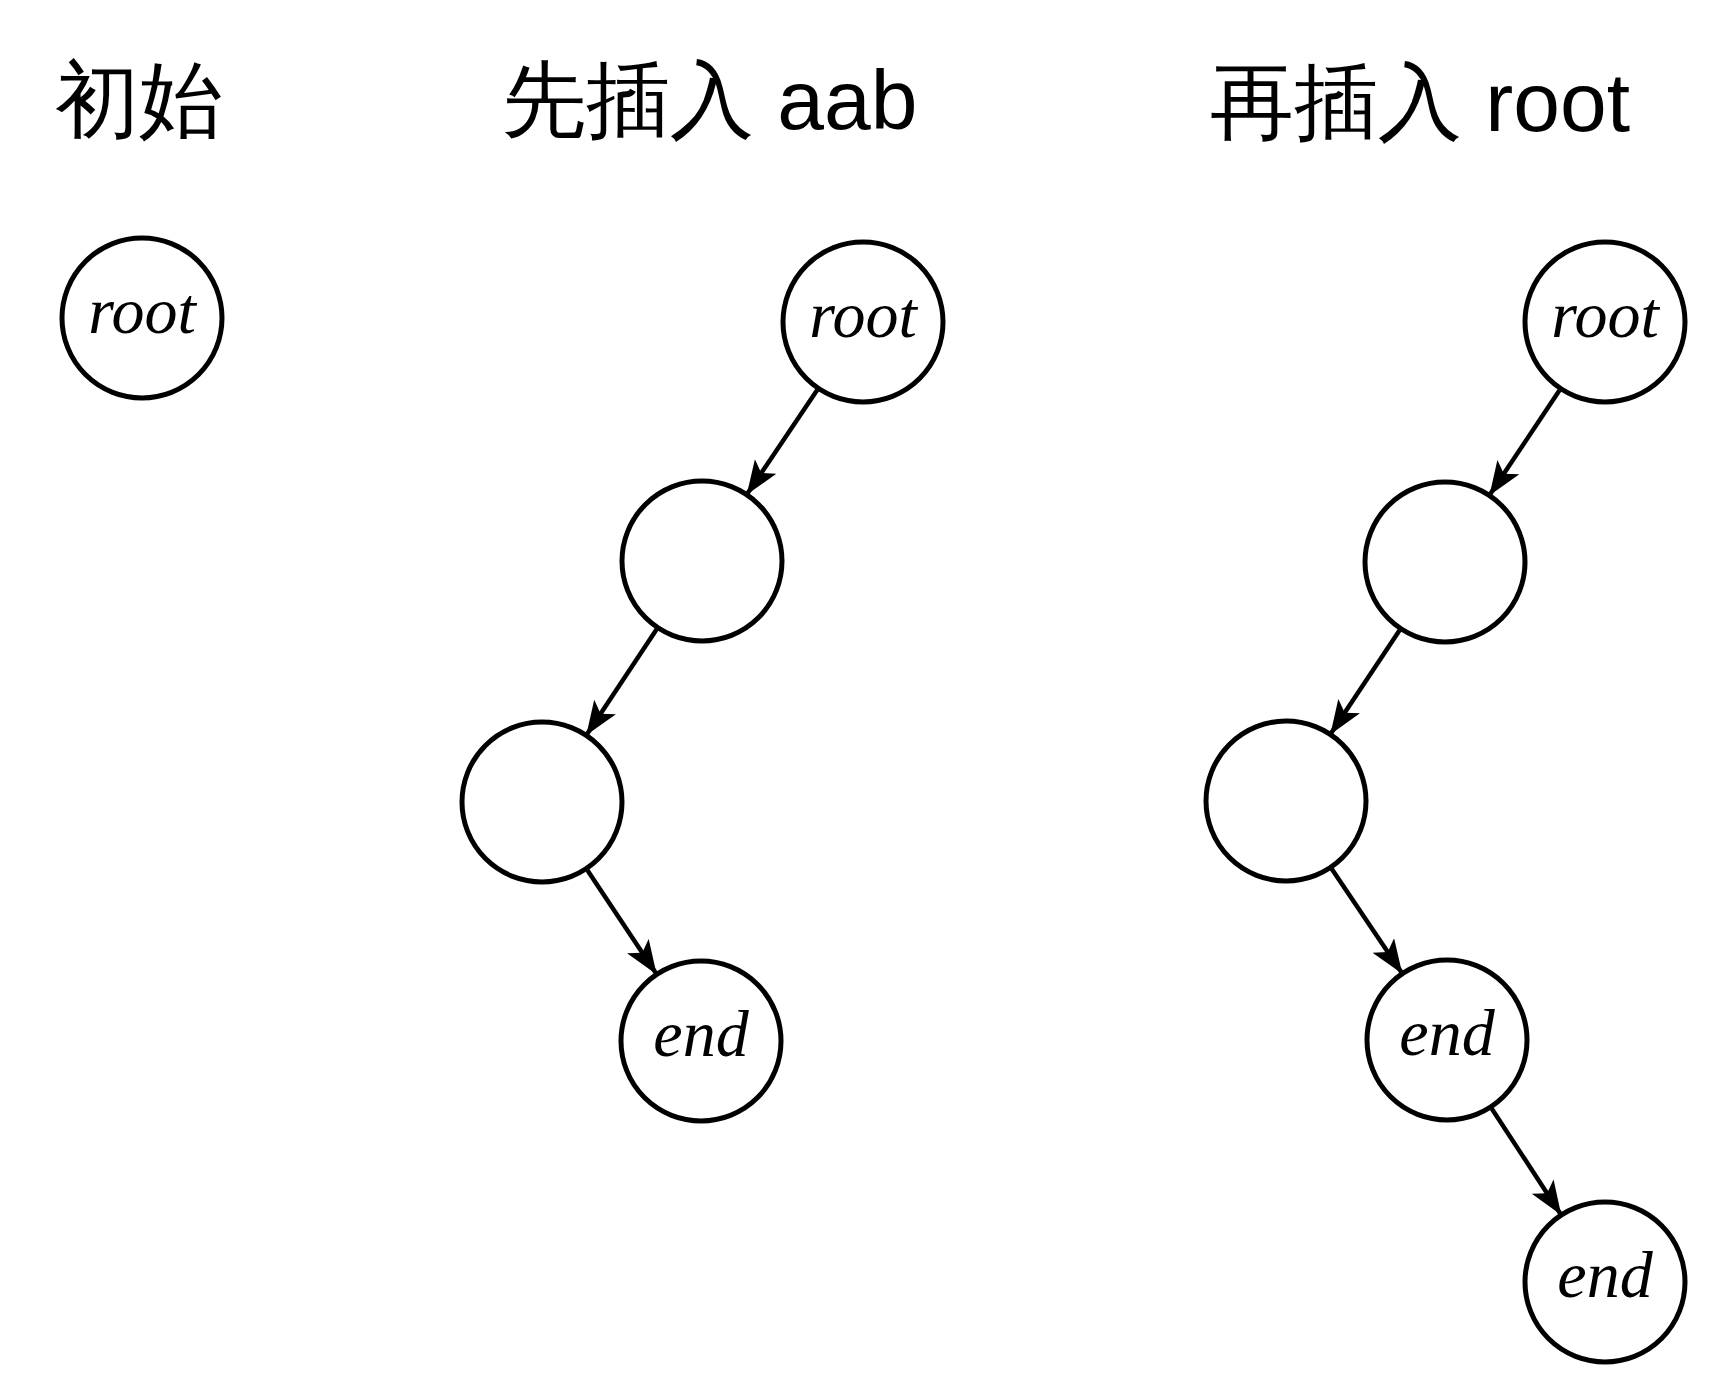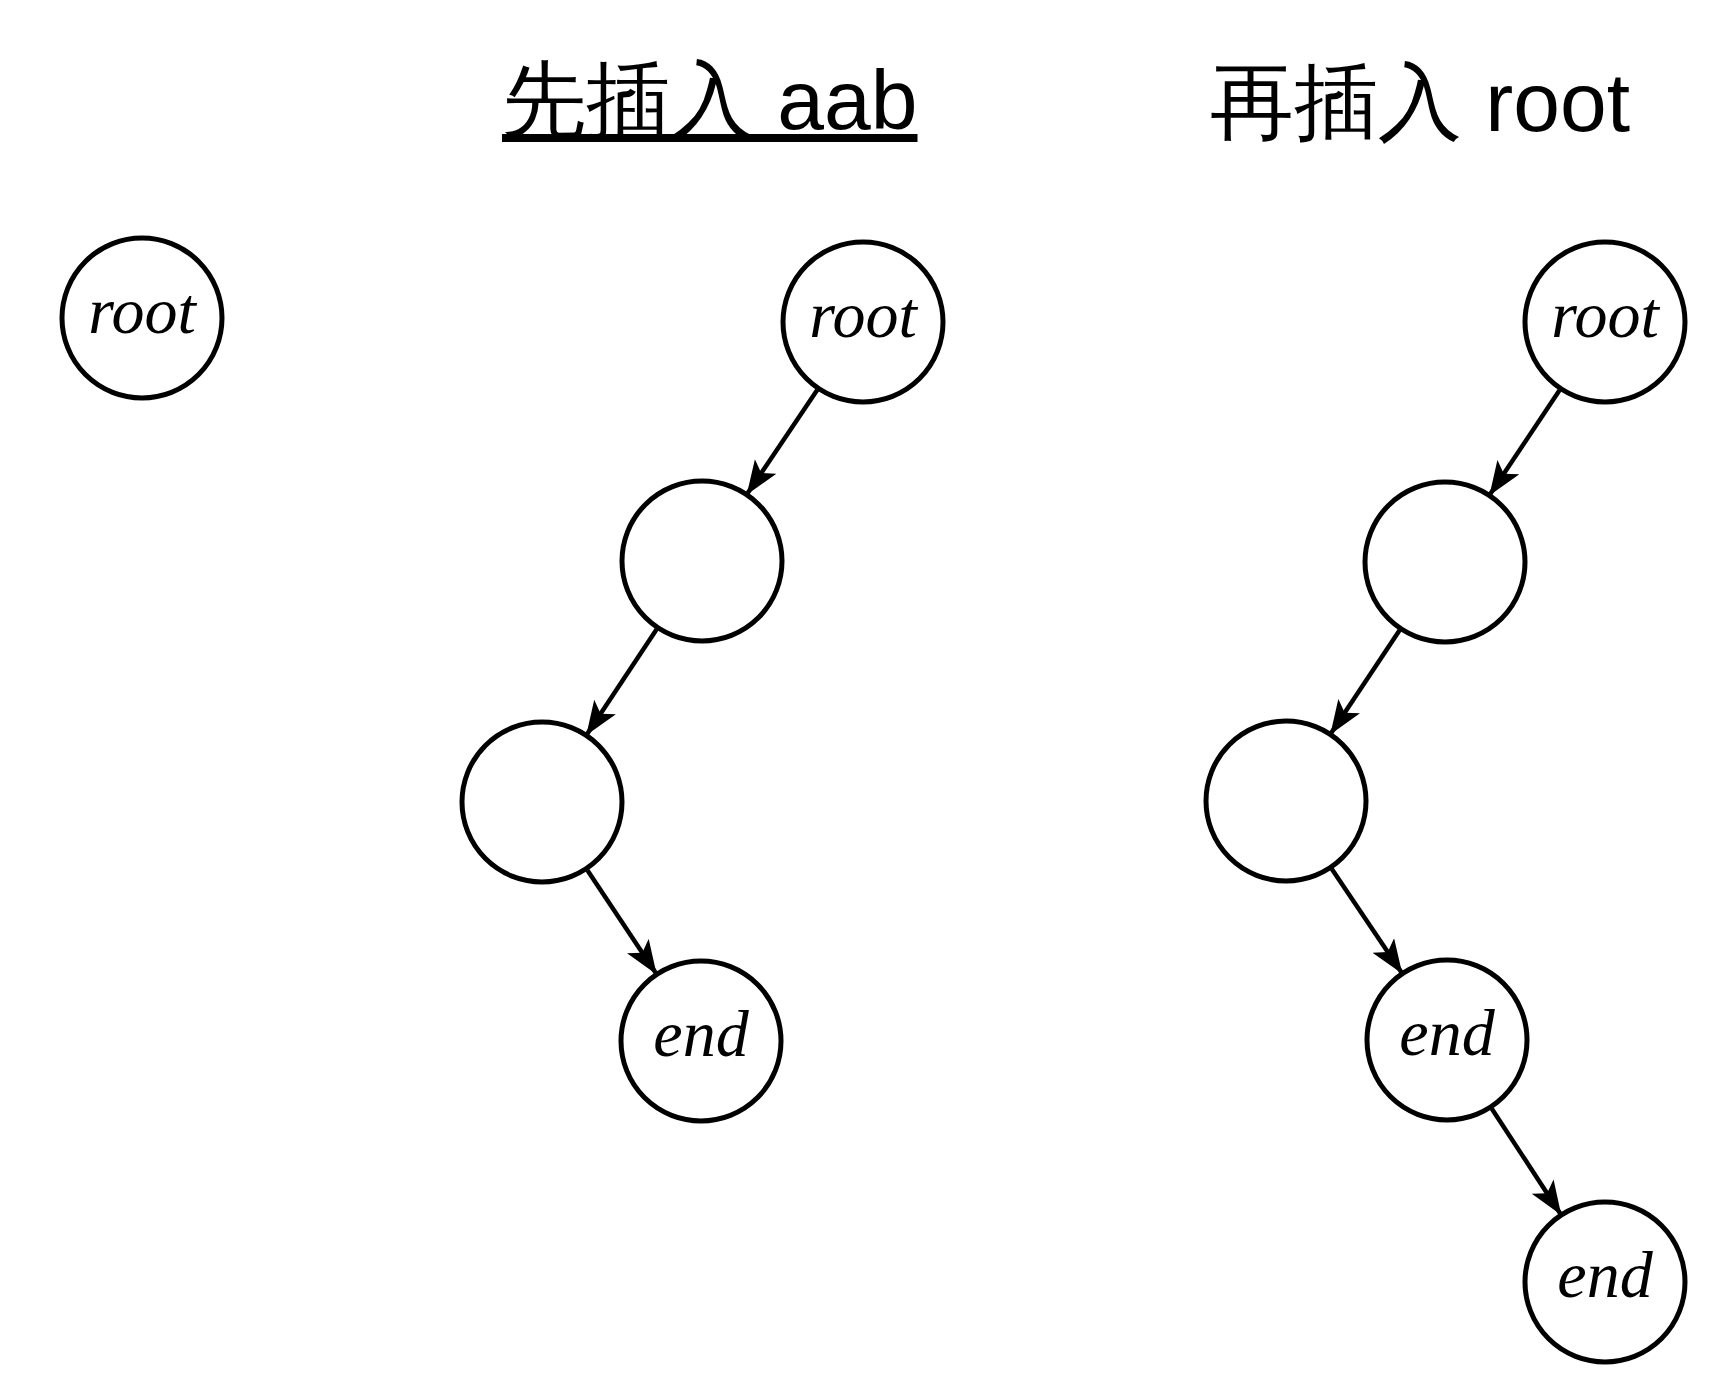--- a/index.html
+++ b/index.html
@@ -40,22 +40,23 @@
   }
   .edge-line {
     fill: none;
   }
 </style>
 </head>
 <body>
 
 <div class="canvas">
 
+  <div class="col-heading" style="left:55px; top:58px;">初始</div>
 
-  <div class="col-heading" style="left:502px; top:58px;text-decoration:underline;">先插入 aab</div>
+  <div class="col-heading" style="left:502px; top:58px;">先插入 aab</div>
 
   <div class="col-heading" style="left:1210px; top:60px;">再插入 root</div>
 
   <svg id="diagram-svg" viewBox="0 0 1720 1384" xmlns="http://www.w3.org/2000/svg">
     <defs>
       <marker id="arrowhead" markerUnits="userSpaceOnUse" markerWidth="36" markerHeight="28" refX="33" refY="13" orient="auto">
         <path d="M0,0 L34,13 L0,26 L8,13 Z" fill="#000000"></path>
       </marker>
     </defs>
 

